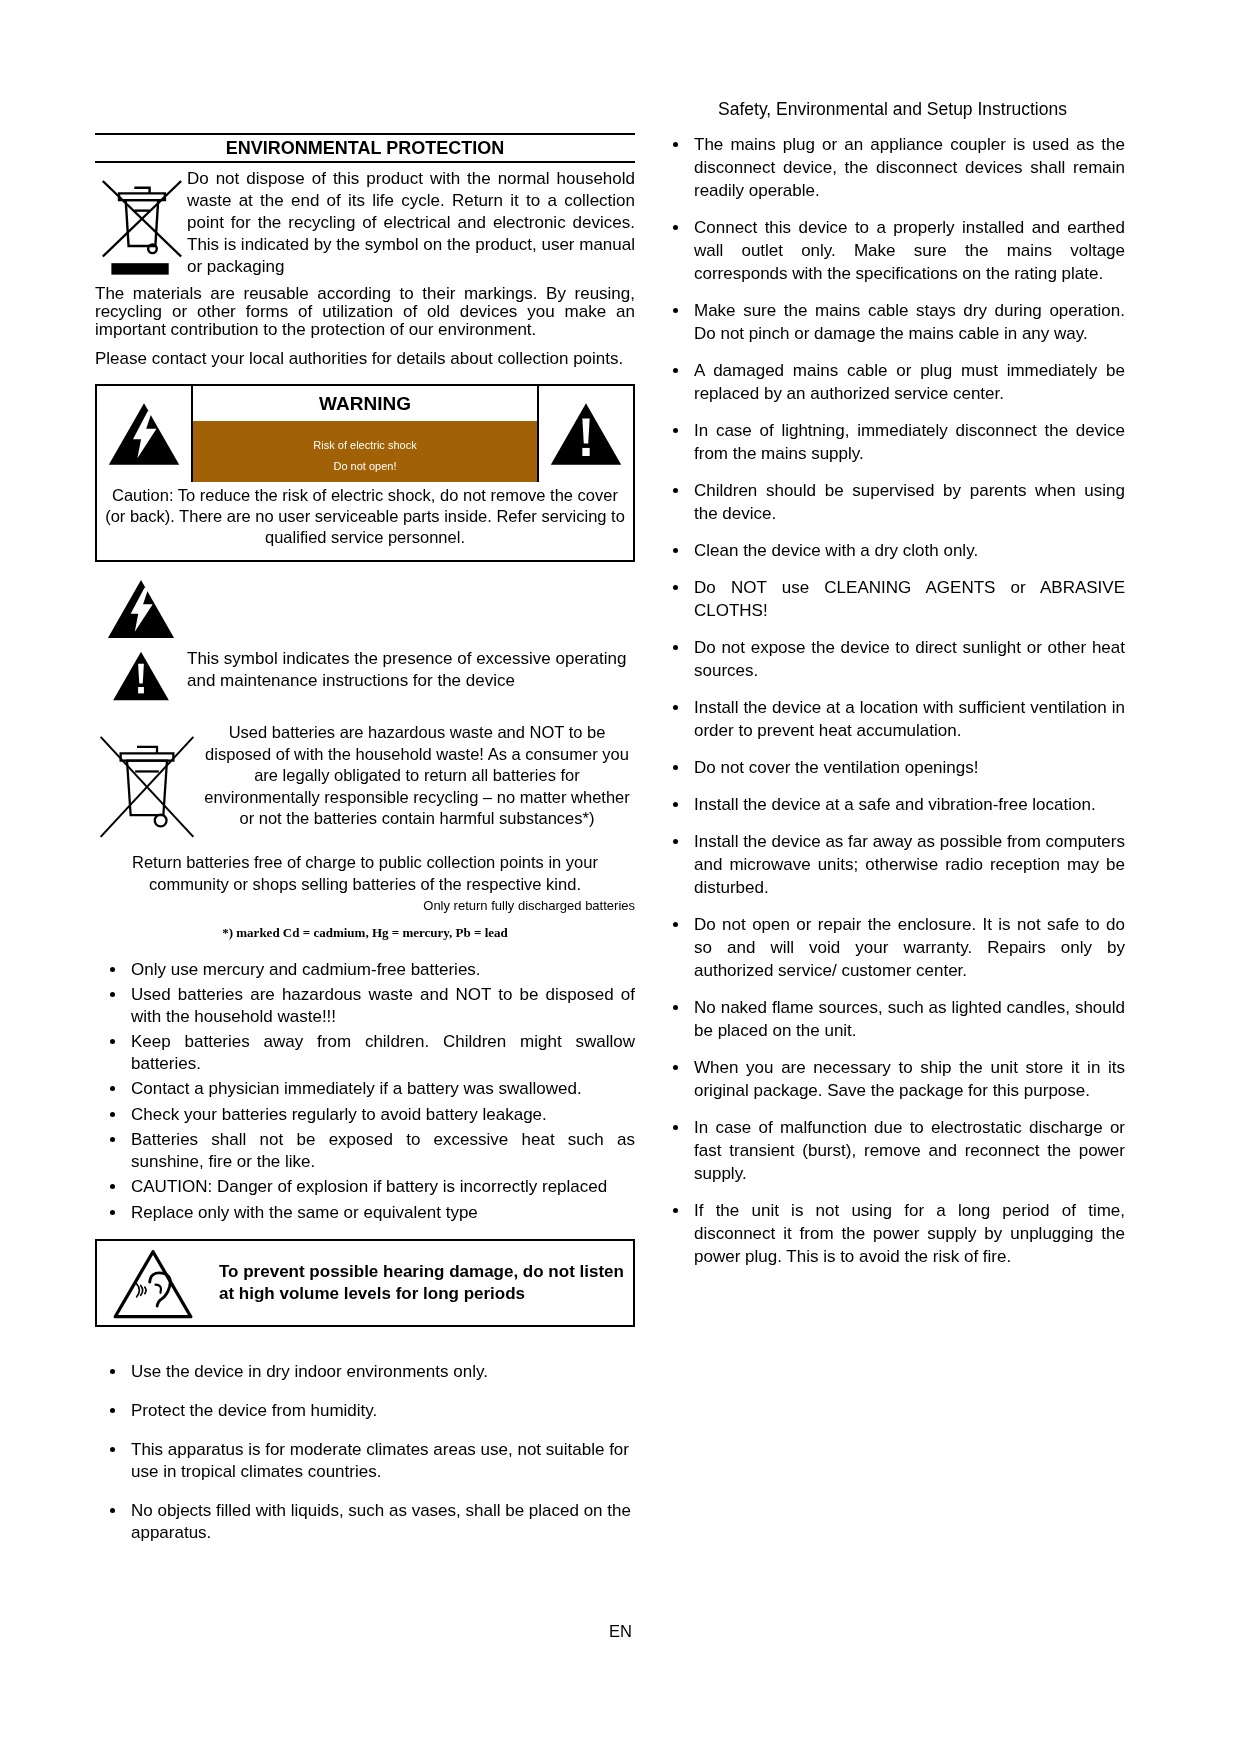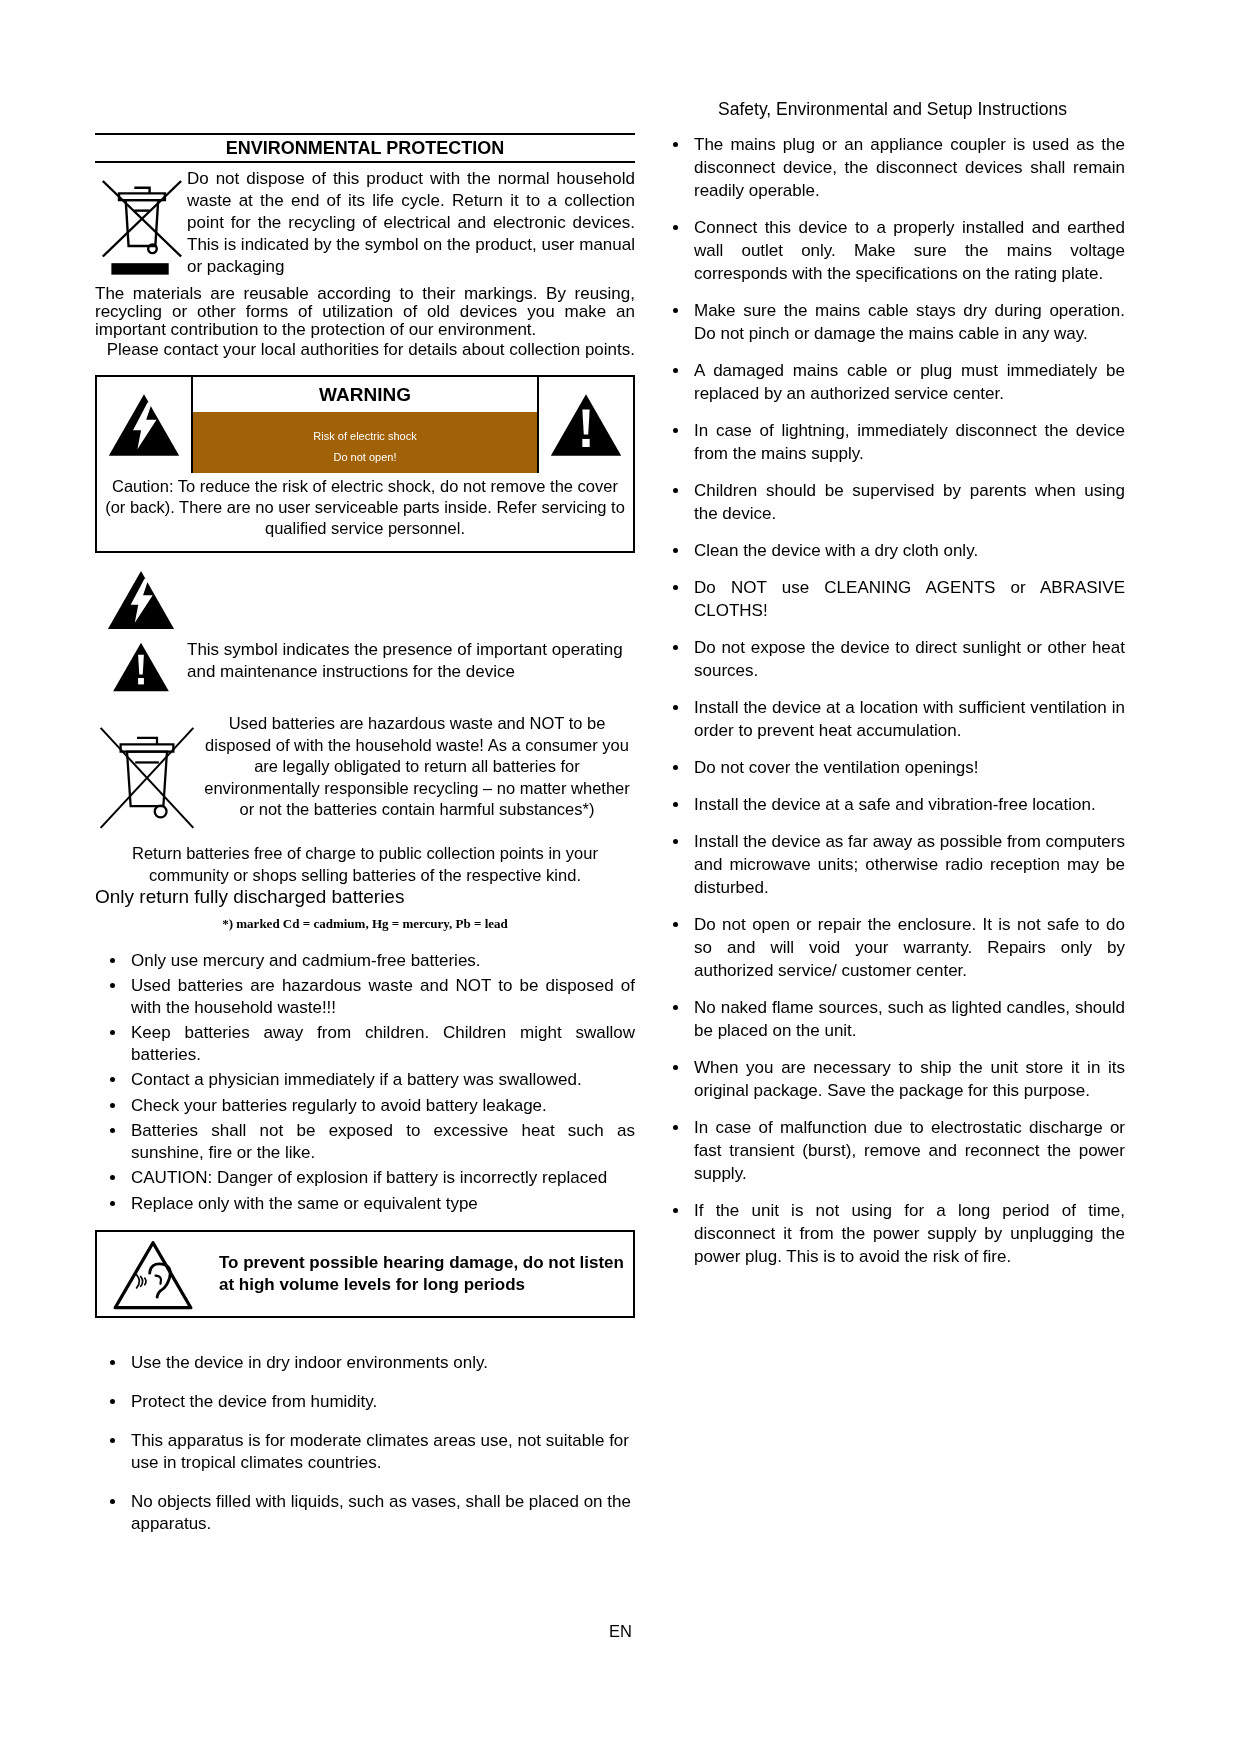--- a/index.html
+++ b/index.html
@@ -19,41 +19,41 @@
   
   .env-header{
     border-top:2px solid #000;border-bottom:2px solid #000;
     text-align:center;font-weight:bold;font-size:18px;
     padding:3px 0 2px;
   }
   .weee-row{display:flex;margin-top:5px;}
   .icon-cell{flex:none;width:92px;display:flex;justify-content:center;align-items:flex-start;}
   .weee-text{font-size:17px;line-height:22px;text-align:justify;}
   .para-justify{font-size:17px;line-height:18px;text-align:justify;margin-top:5px;}
-  .para-center{font-size:17px;line-height:22px;text-align:right;}
+  .para-center{font-size:17px;line-height:22px;text-align:left;margin-top:9px;}
 
   .warning-box{border:2px solid #000;margin-top:14px;}
   .warning-top{display:flex;align-items:stretch;min-height:88px;border-radius:26px;}
   .warn-side{flex:none;width:94px;display:flex;align-items:center;justify-content:center;}
   .warn-center{flex:1;border-left:2px solid #000;border-right:2px solid #000;display:flex;flex-direction:column;}
   .warn-title{text-align:center;font-weight:bold;font-size:19px;padding:7px 0 6px;background:#fff;}
   .warn-black{background:#a16207;color:#fff;text-align:center;font-size:11px;line-height:21px;padding:14px 0 5px;flex:1;}
   .warn-caution{text-align:center;font-size:16.5px;line-height:21px;padding:3px 6px 12px;}
 
   .symbol-note{display:flex;align-items:flex-start;}
   .symbol-note.first{margin-top:16px;}
   .symbol-note.second{margin-top:8px;}
   .symbol-text{font-size:17px;line-height:22px;flex:1;}
   .symbol-text.bold{font-weight:bold;}
 
   .battery-row{display:flex;margin-top:18px;}
   .battery-icon-cell{flex:none;width:104px;display:flex;justify-content:center;}
   .battery-text{flex:1;font-size:16.5px;line-height:21.5px;text-align:center;}
   .battery-return{font-size:16.5px;line-height:21.5px;text-align:center;margin-top:2px;}
-  .battery-discharged{font-size:19px;line-height:21.5px;text-align:left;}
+  .battery-discharged{font-size:13px;line-height:21.5px;text-align:right;}
   .battery-note{font-family:"Liberation Serif", serif;font-weight:bold;font-size:13px;text-align:center;margin-top:8px;}
 
   ul.bullets{list-style:disc outside;margin:18px 0 0 0;padding:0 0 0 32px;font-size:17px;}
   ul.bullets li{margin:0 0 4px 0;line-height:21.5px;padding-left:4px;text-align:justify;}
 
   .hearing-box{border:2px solid #000;margin-top:16px;display:flex;align-items:center;padding:5px 8px;}
   .hearing-icon-cell{flex:none;width:96px;display:flex;justify-content:center;}
   .hearing-text{font-weight:bold;font-size:17px;line-height:22px;margin-left:18px;flex:1;}
 
   ul.env-bullets{list-style:disc outside;margin:34px 0 0 0;padding:0 0 0 32px;font-size:17px;}
@@ -136,21 +136,21 @@
     </div>
 
     <div class="symbol-note second">
       <div class="icon-cell">
         <svg width="58" height="56" viewBox="0 0 100 90">
           <path d="M50 3 L98 87 L2 87 Z" fill="#000"></path>
           <path d="M45 24 h10 l-2 34 h-6 z" fill="#fff"></path>
           <rect x="45" y="64" width="10" height="11" fill="#fff"></rect>
         </svg>
       </div>
-      <div class="symbol-text">This symbol indicates the presence of important operating and maintenance instructions for the device</div>
+      <div class="symbol-text">This symbol indicates the presence of excessive operating and maintenance instructions for the device</div>
     </div>
 
     <div class="battery-row">
       <div class="battery-icon-cell">
         <svg width="100" height="128" viewBox="0 0 110 132">
           <g fill="none" stroke="#000" stroke-width="2.5">
             <path d="M33 38 h44 l-4 60 h-36 z"></path>
             <path d="M26 30 h58 v8 h-58 z"></path>
             <path d="M44 23 h22 v7"></path>
             <path d="M42 50 h26"></path>

